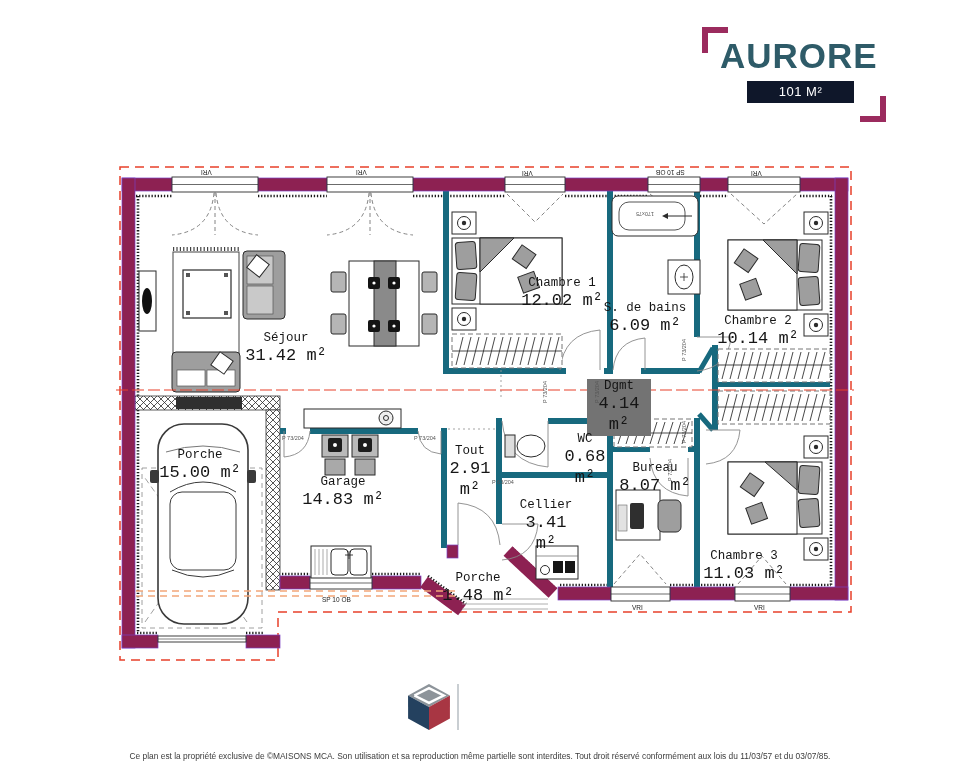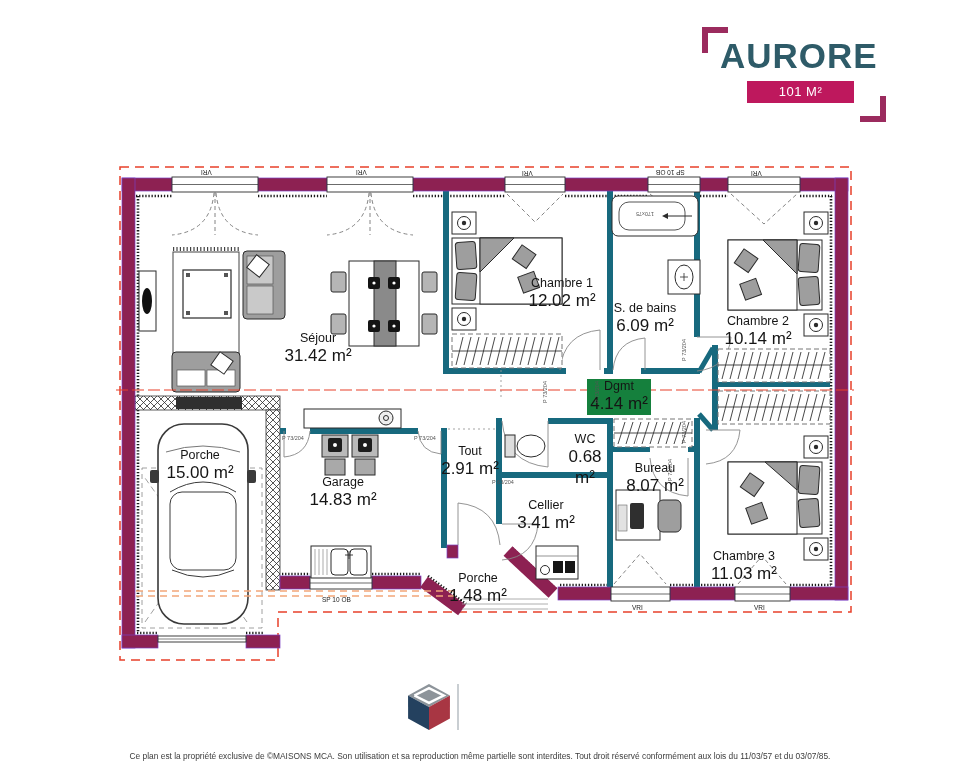--- a/index.html
+++ b/index.html
@@ -6,28 +6,28 @@
   .page{position:relative;width:960px;height:768px;background:#fff;overflow:hidden;
         font-family:"Liberation Sans",sans-serif;}
   .abs{position:absolute;}
   
   .bracket-tl{position:absolute;left:702px;top:27px;width:20px;height:20px;
               border-left:6px solid #9B2B5E;border-top:6px solid #9B2B5E;}
   .bracket-br{position:absolute;left:860px;top:96px;width:20px;height:20px;
               border-right:6px solid #9B2B5E;border-bottom:6px solid #9B2B5E;}
   .model-title{position:absolute;left:720px;top:36px;width:152px;text-align:center;
                font-size:35px;font-weight:700;letter-spacing:1px;color:#2E5B68;}
-  .area-badge{position:absolute;left:747px;top:81px;width:107px;height:22px;background:#be185d;
+  .area-badge{position:absolute;left:747px;top:81px;width:107px;height:22px;background:#0f172a;
               color:#fff;font-size:13px;line-height:22px;text-align:center;letter-spacing:0.5px;}
   
-  .rlabel{position:absolute;text-align:center;font-family:Liberation Sans, sans-serif;
+  .rlabel{position:absolute;text-align:center;font-family:Liberation Mono, monospace;
           color:#151515;line-height:1.22;}
   .rname{display:block;font-size:12.5px;}
   .rarea{display:block;font-size:17px;}
-  .bgw{background:#15803d;padding:0 2px;}
+  .bgw{background:#737373;padding:0 2px;}
   .ann{position:absolute;font-size:6.5px;color:#222;white-space:nowrap;text-align:center;}
   .doorlab{position:absolute;font-size:5.5px;color:#555;white-space:nowrap;}
   .rot180{transform:rotate(180deg);}
   .rot90{transform:rotate(-90deg);}
   
   .mca{position:absolute;left:408px;top:684px;display:flex;align-items:flex-start;}
   .mca-sep{width:2px;height:46px;background:#c9ced2;margin:0 9px 0 7px;}
   .mca-acronym{font-family:"Liberation Serif",serif;font-size:37px;line-height:0.9;
                color:#1F3A5C;font-weight:bold;letter-spacing:1px;}
   .mca-sub{font-size:8px;color:#8a9096;margin-top:2px;letter-spacing:0.2px;white-space:nowrap;}
@@ -328,21 +328,21 @@
     <g stroke="#9a9a9a" stroke-width="0.8">
       <path d="M462,599 H548 M462,604 H548 M462,609 H548"></path>
     </g>
 
     <g>
       <line x1="116" y1="390" x2="854" y2="390" stroke="#E8402A" stroke-width="1.1" stroke-dasharray="12 4"></line>
       <path d="M136,591 H460 M136,596 H460" stroke="#F2A679" stroke-width="1.3" stroke-dasharray="7 5" fill="none"></path>
     </g>
   </svg>
 
-  <div class="rlabel" style="left:273px;top:331px;width:90px">
+  <div class="rlabel" style="left:241px;top:331px;width:90px">
     <span class="rname">Séjour</span>
     <span class="rarea">31.42 m²</span>
     </div>
   <div class="rlabel" style="left:517px;top:276px;width:90px">
     <span class="rname">Chambre 1</span>
     <span class="rarea">12.02 m²</span>
     </div>
   <div class="rlabel" style="left:600px;top:301px;width:90px">
     <span class="rname">S. de bains</span>
     <span class="rarea">6.09 m²</span>

